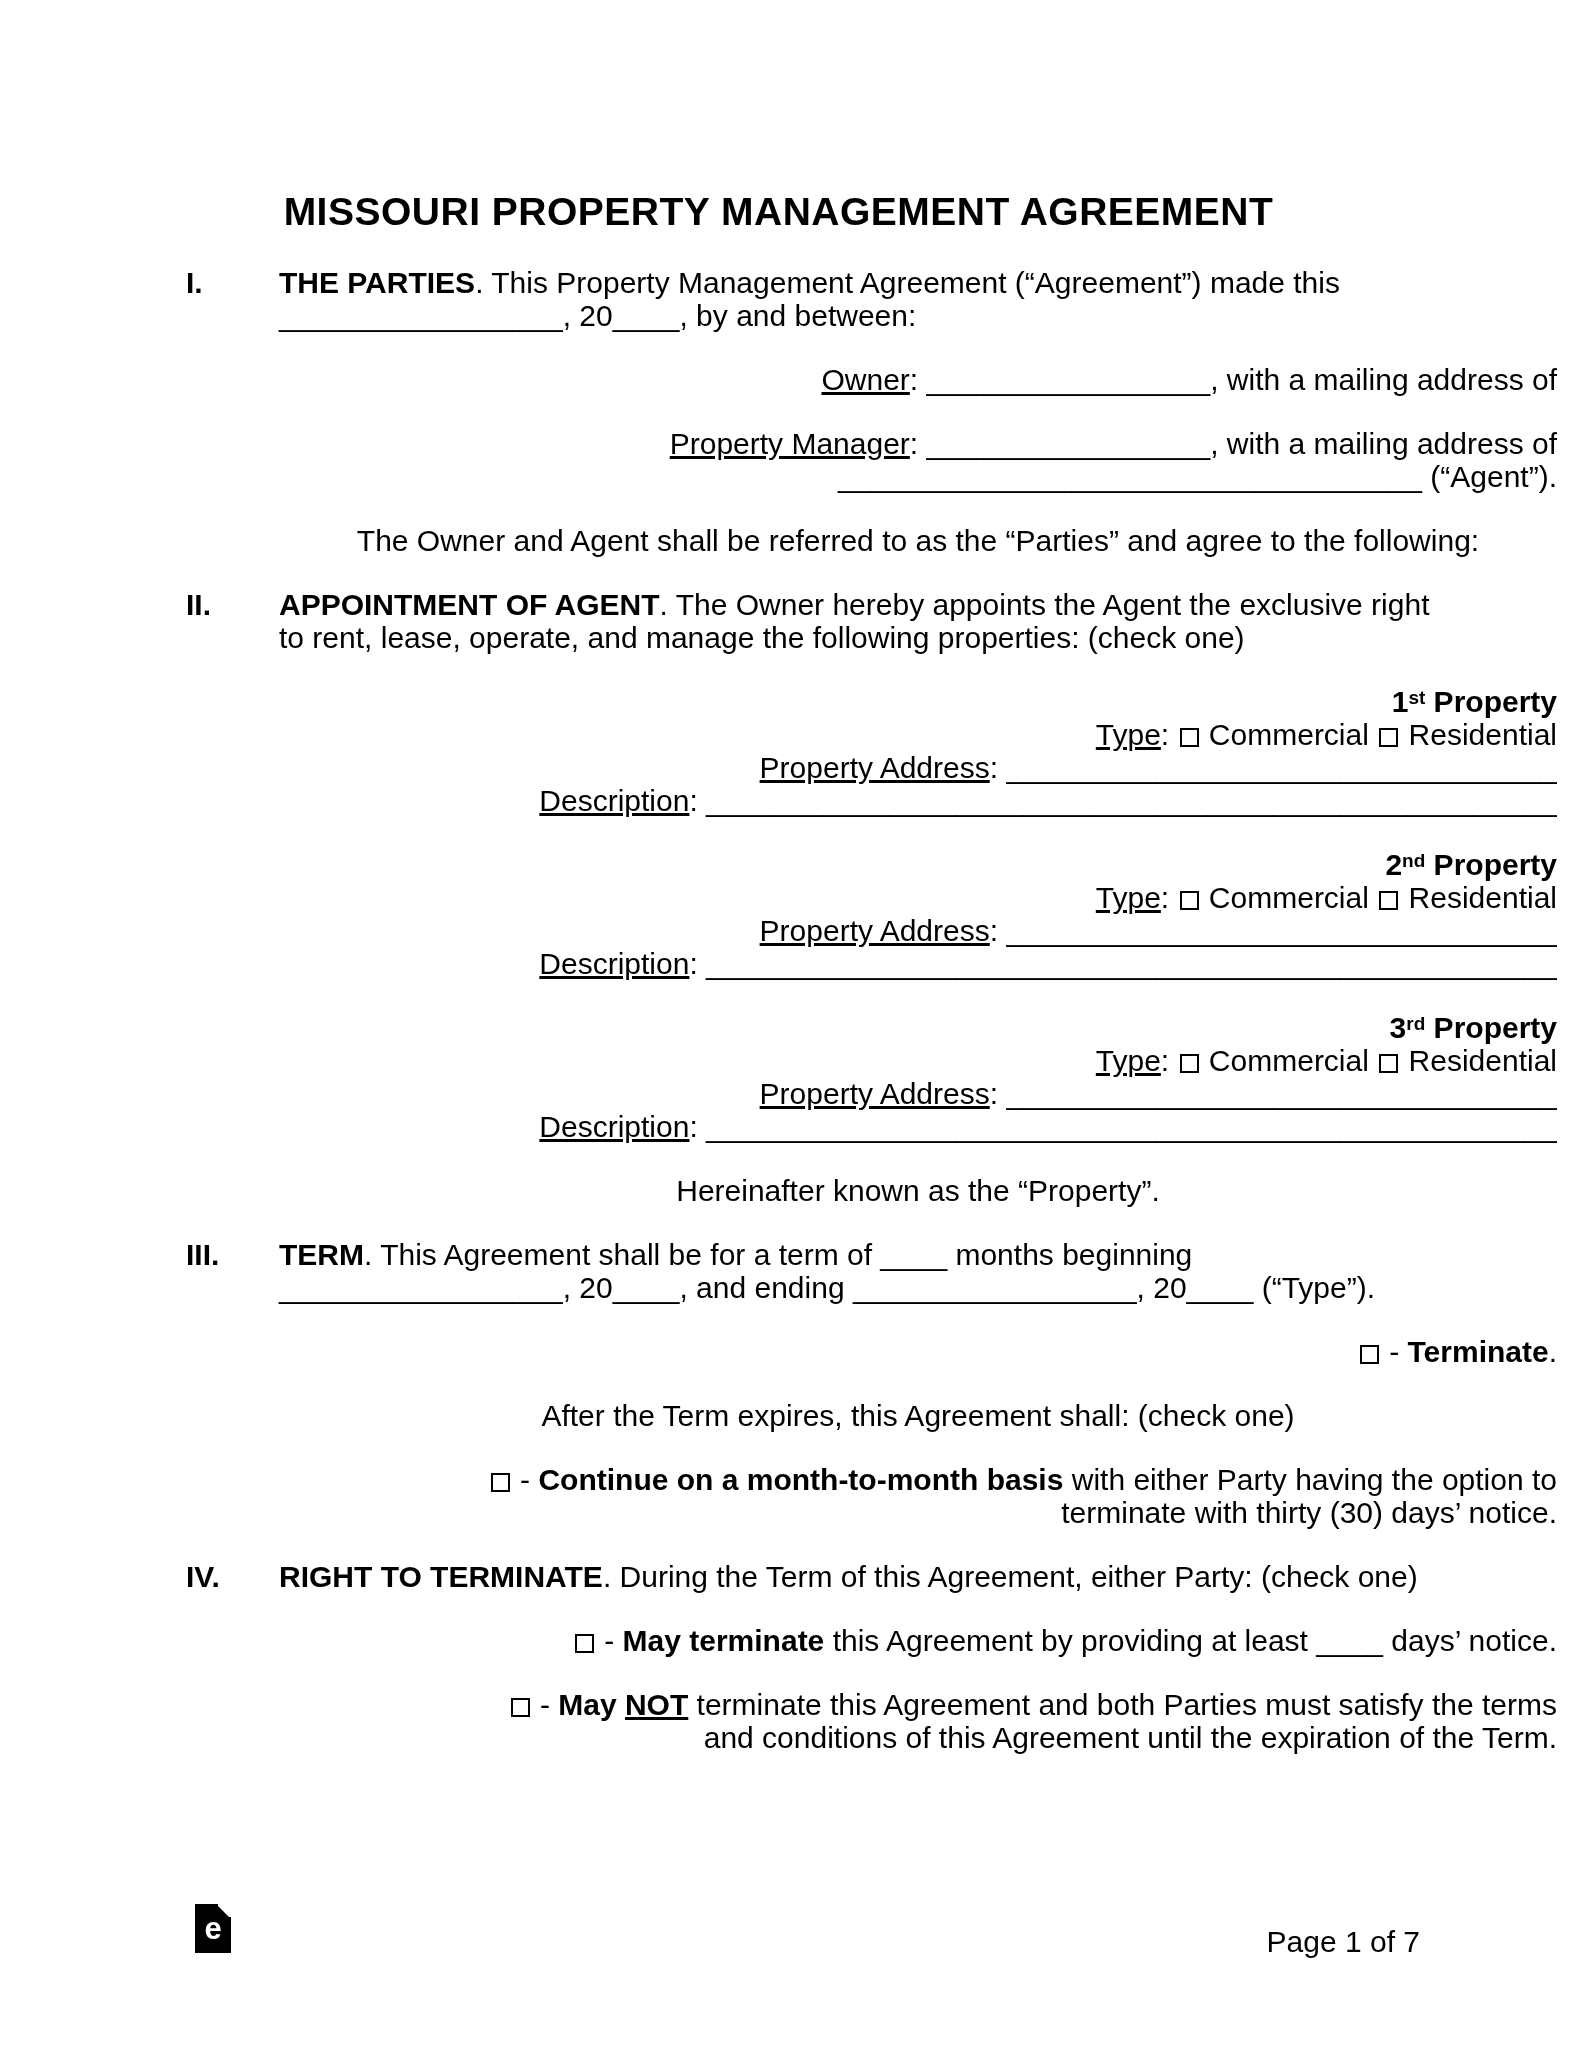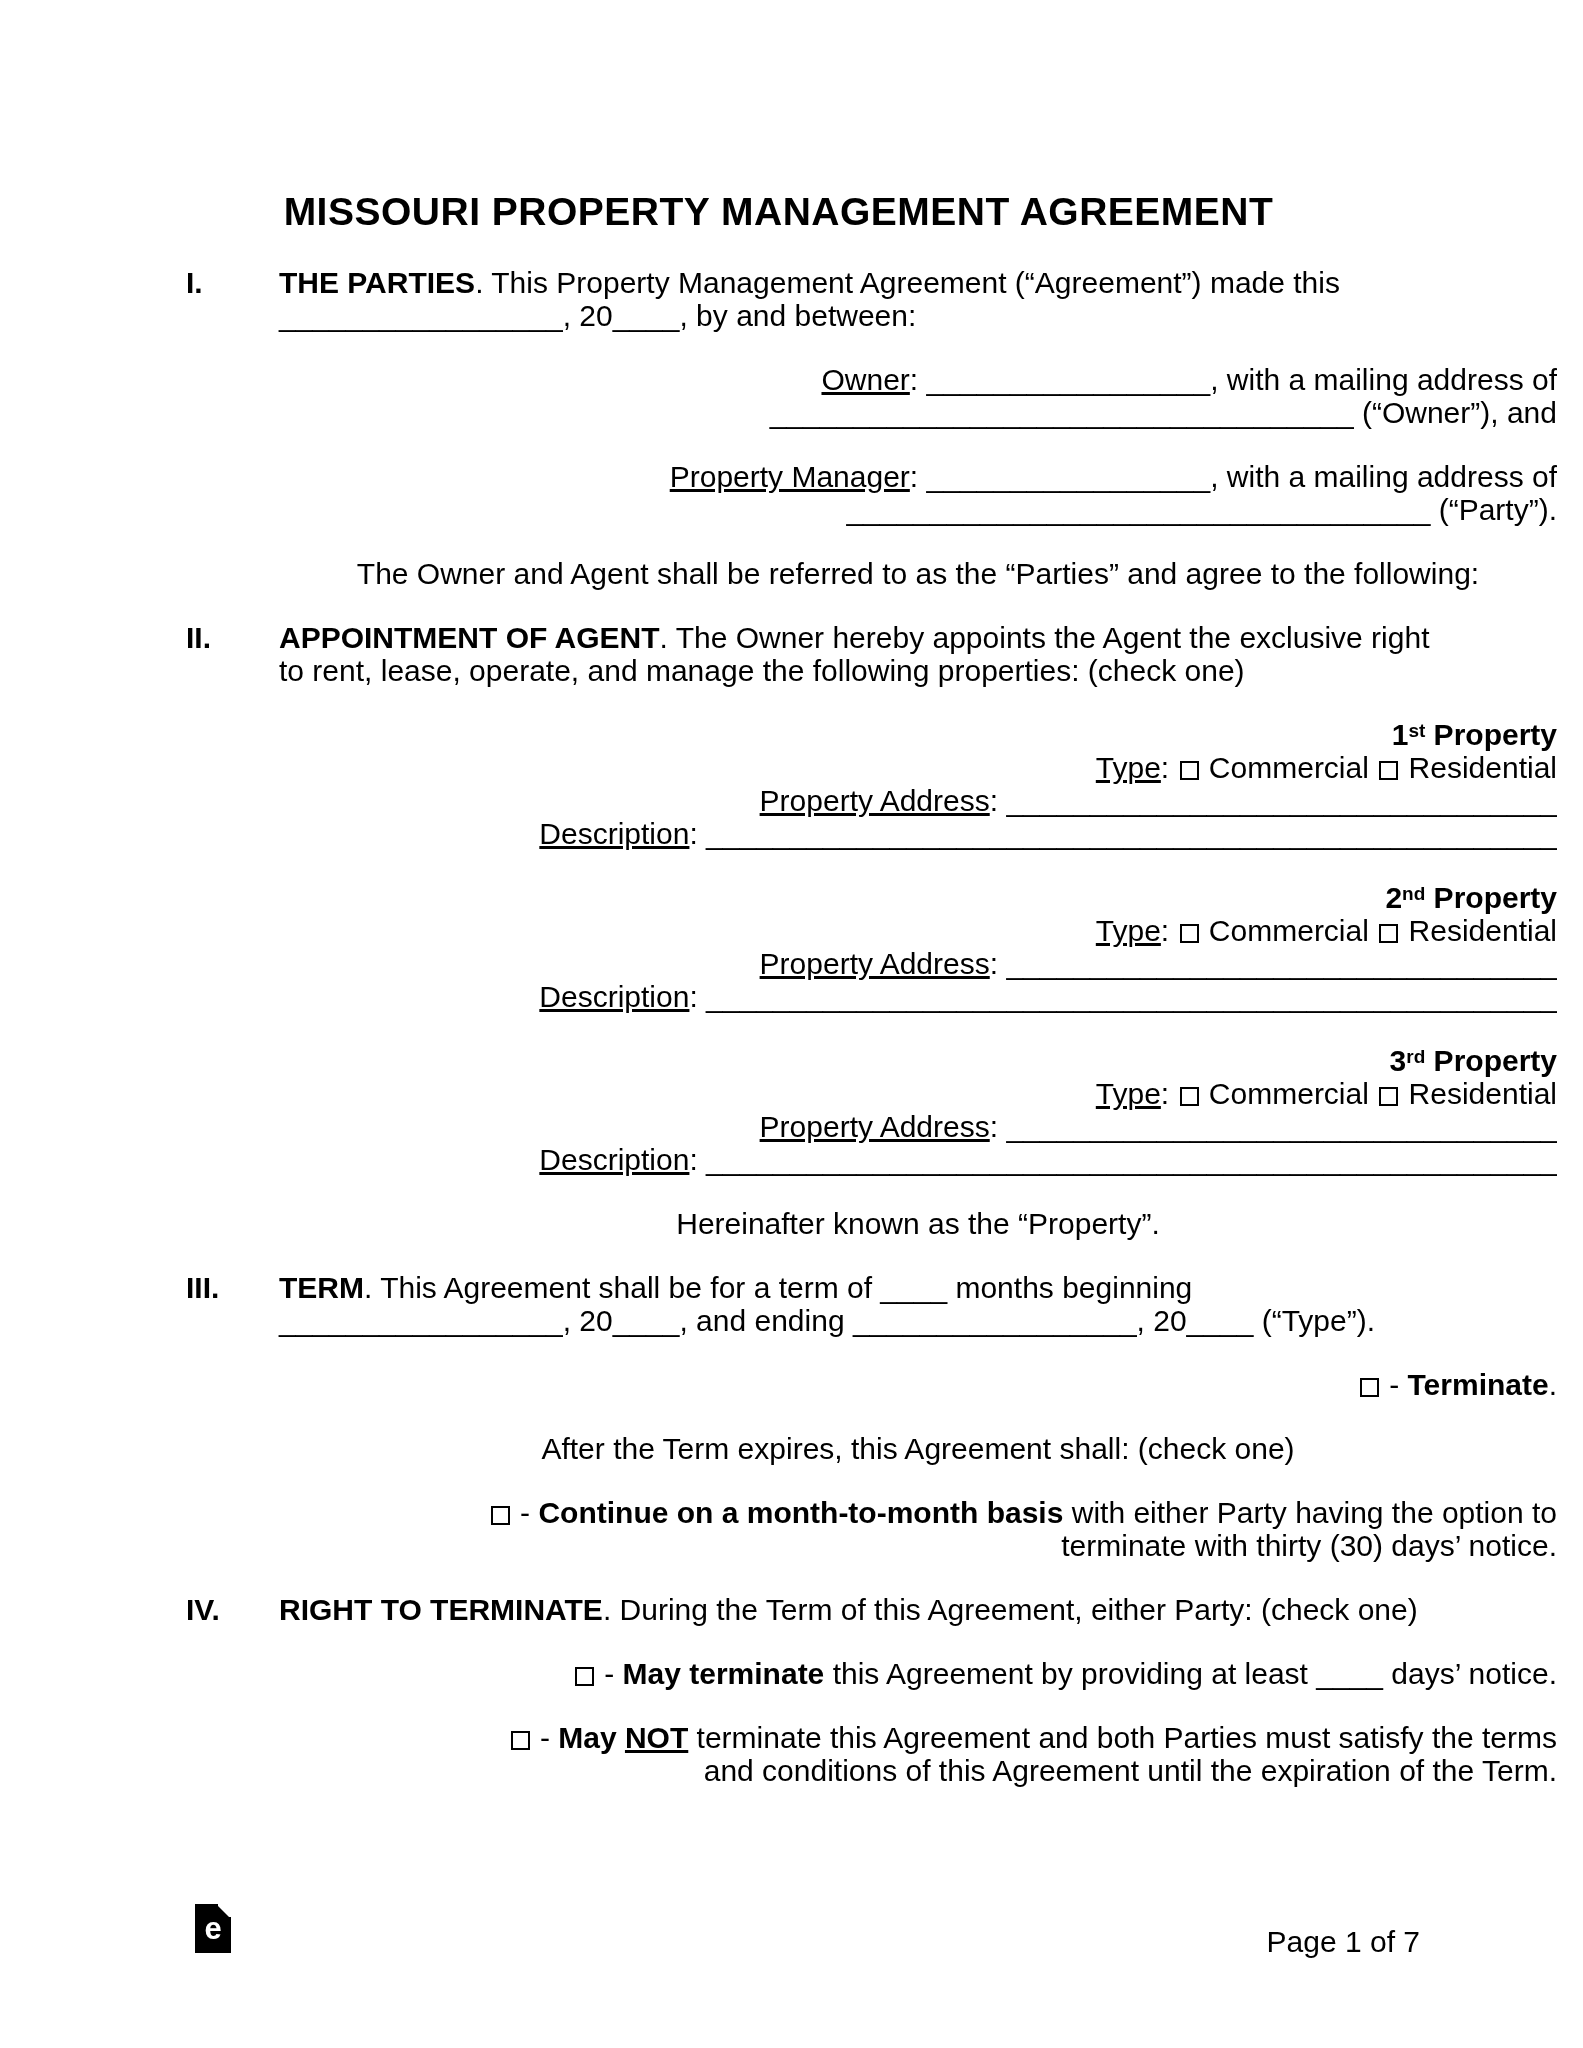--- a/index.html
+++ b/index.html
@@ -56,25 +56,24 @@
   <h1 class="title">MISSOURI PROPERTY MANAGEMENT AGREEMENT</h1>
 
   <div class="docbody">
       <div class="block sec">
         <span class="secnum">I.</span>
         <div class="line"><span class="run b">THE PARTIES</span><span class="run">. This Property Management Agreement (“Agreement”) made this</span></div>
         <div class="line"><span class="run blank">_________________</span><span class="run">, 20</span><span class="run blank">____</span><span class="run">, by and between:</span></div>
       </div>
       <div class="block ind2">
         <div class="line"><span class="run u">Owner</span><span class="run">: </span><span class="run blank">_________________</span><span class="run">, with a mailing address of</span></div>
-        <div class="line"><span class="run blank">___________________________________</span><span class="run"> (“Owner”), and</span></div>
       </div>
       <div class="block ind2">
         <div class="line"><span class="run u">Property Manager</span><span class="run">: </span><span class="run blank">_________________</span><span class="run">, with a mailing address of</span></div>
-        <div class="line"><span class="run blank">___________________________________</span><span class="run"> (“Party”).</span></div>
+        <div class="line"><span class="run blank">___________________________________</span><span class="run"> (“Agent”).</span></div>
       </div>
       <div class="block ind1">
         <div class="line"><span class="run">The Owner and Agent shall be referred to as the “Parties” and agree to the following:</span></div>
       </div>
       <div class="block sec">
         <span class="secnum">II.</span>
         <div class="line"><span class="run b">APPOINTMENT OF AGENT</span><span class="run">. The Owner hereby appoints the Agent the exclusive right</span></div>
         <div class="line"><span class="run">to rent, lease, operate, and manage the following properties: (check one)</span></div>
       </div>
       <div class="block ind2">

